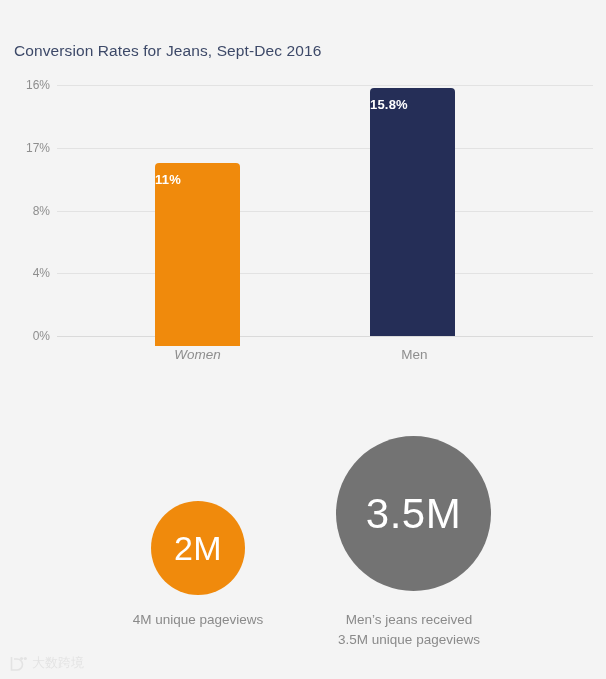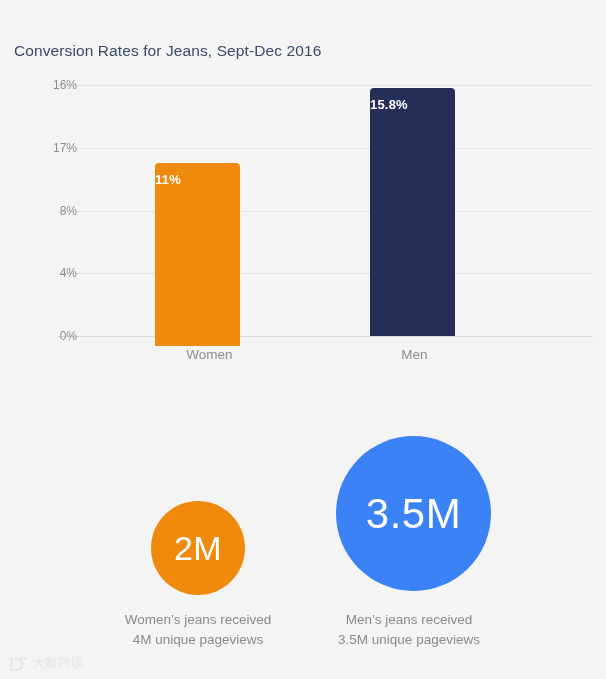--- a/index.html
+++ b/index.html
@@ -59,24 +59,23 @@
     position: absolute;
     right: 0;
     width: 44px;
     text-align: right;
     font-size: 12px;
     color: #8e8e8e;
     line-height: 12px;
   }
   .ytick-wrap {
     position: absolute;
-    left: 8px;
+    left: 0;
     width: 50px;
     height: 12px;
-    padding-left: 19px;
   }
 
   .bar {
     position: absolute;
     border-radius: 4px 4px 0 0;
   }
   .bar-value {
     position: absolute;
     top: 9px;
     left: 0;
@@ -174,34 +173,33 @@
     </div>
 
     <div class="bar" id="bar-women" style="left: 155px; width: 85px; background: rgb(240, 138, 12); height: 183px; top: 163.438px;">
       <div class="bar-value">11%</div>
     </div>
 
     <div class="bar" id="bar-men" style="left: 370px; width: 85px; background: rgb(37, 46, 87); height: 247.863px; top: 88.1375px;">
       <div class="bar-value">15.8%</div>
     </div>
 
-    <div class="xtick" style="left:159px; width:101px;">Women</div>
+    <div class="xtick" style="left:147px; width:101px;font-style:italic;">Women</div>
     <div class="xtick" style="left:364px; width:101px;">Men</div>
   </div>
 
   <div class="bubble" id="bubble-women" style="left:151px; top:501px; width:94px; height:94px; background:#f08a0c;">
     <span class="bubble-value" style="font-size:34px;">2M</span>
   </div>
 
-  <div class="bubble" id="bubble-men" style="left:336px; top:436px; width:155px; height:155px; background:#3b82f6;">
+  <div class="bubble" id="bubble-men" style="left:336px; top:436px; width:155px; height:155px; background:#737373;">
     <span class="bubble-value" style="font-size:42px;">3.5M</span>
   </div>
 
   <div class="caption" style="left:98px; top:610px; width:200px;">
-    <span>Women’s jeans received</span>
     <span>4M unique pageviews</span>
   </div>
 
   <div class="caption" style="left:309px; top:610px; width:200px;">
     <span>Men’s jeans received</span>
     <span>3.5M unique pageviews</span>
   </div>
 
   <div class="watermark">
     <span class="watermark-mark">

